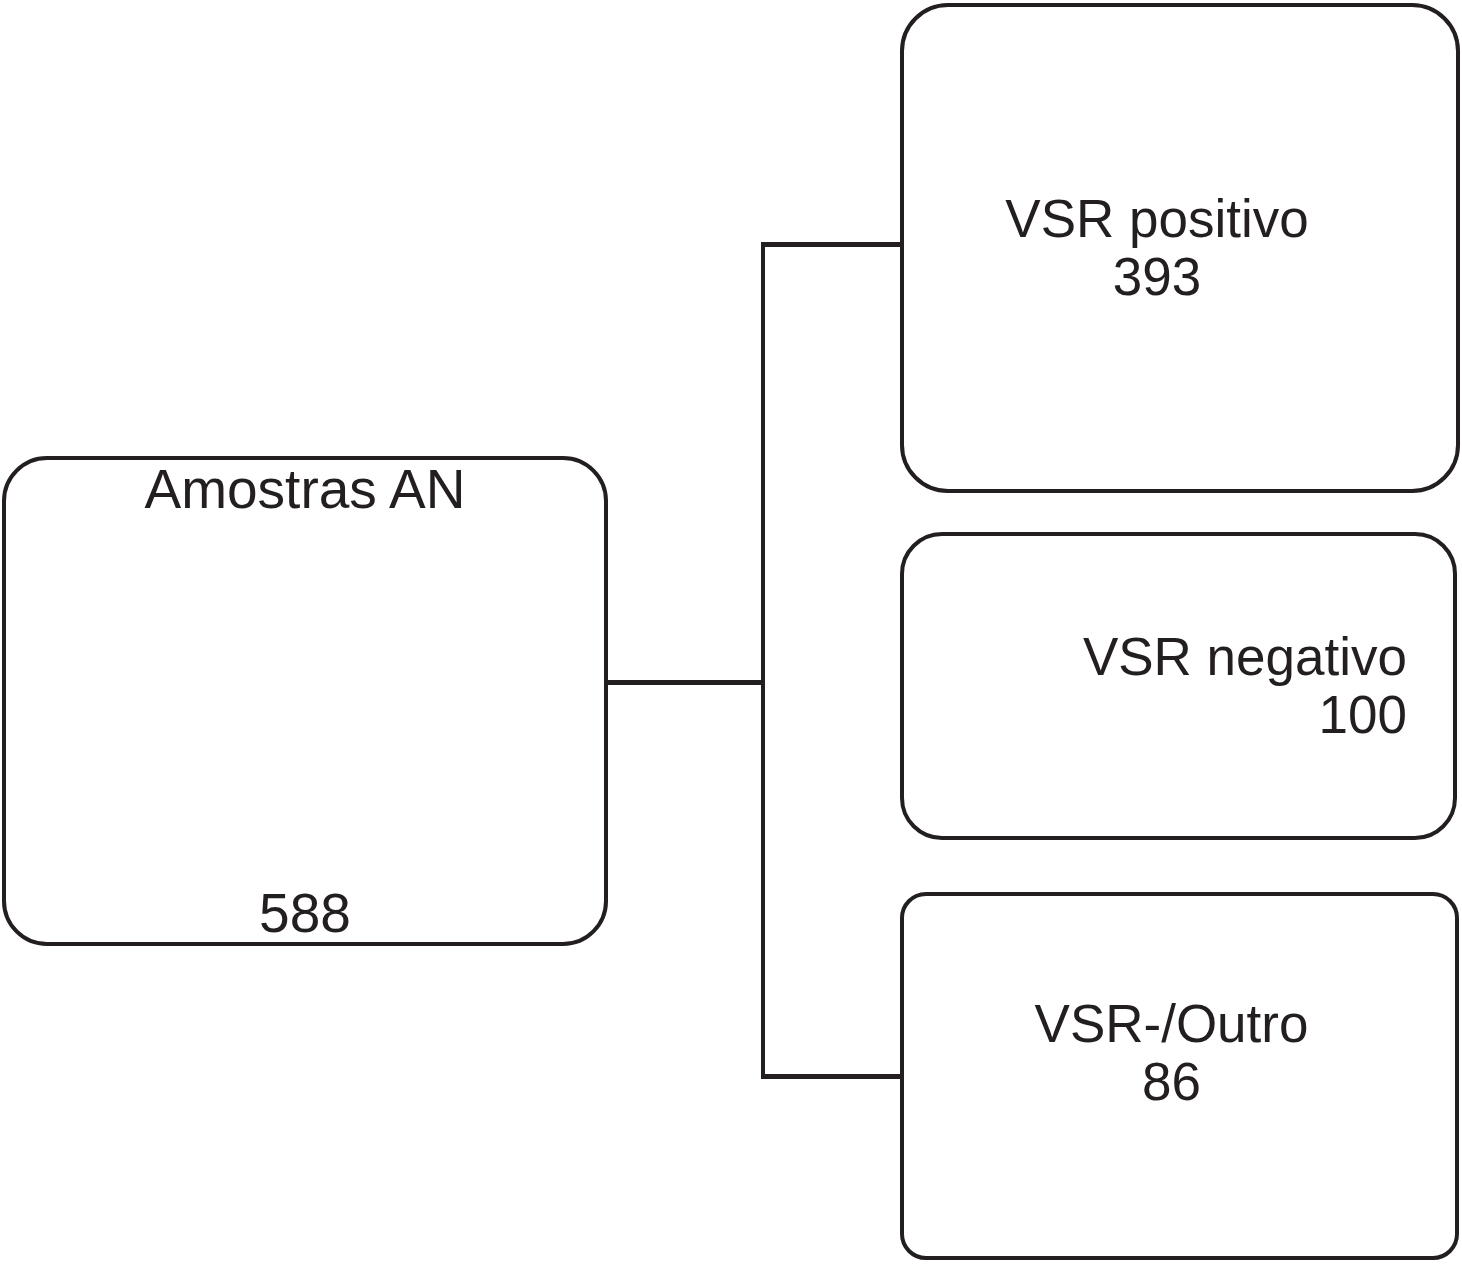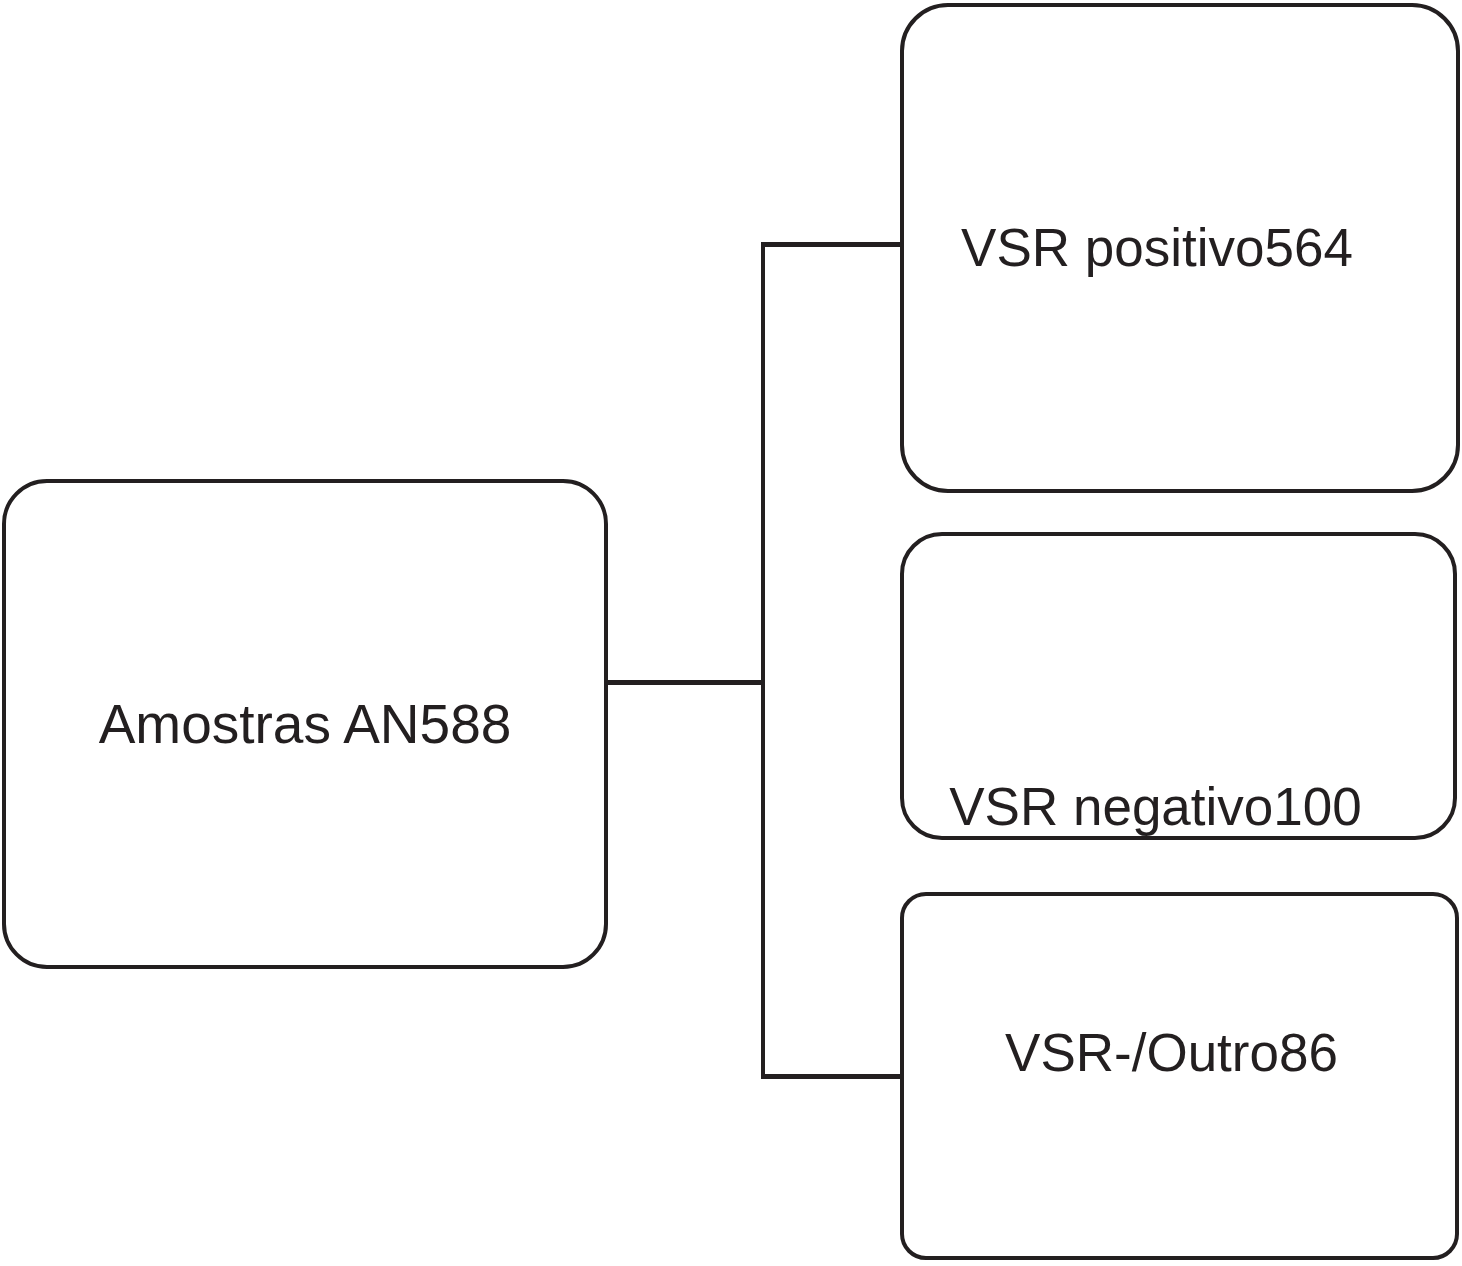--- a/index.html
+++ b/index.html
@@ -15,31 +15,33 @@
     font-family: "Liberation Sans", sans-serif;
     color: var(--text, #231f20);
     overflow: hidden;
   }
   .box {
     position: absolute;
     box-sizing: border-box;
     border: 4px solid var(--line, #231f20);
     background: var(--bg, #ffffff);
     display: flex;
+    flex-direction: column;
     align-items: center;
     justify-content: center;
     text-align: center;
     font-size: 53px;
     line-height: 58px;
   }
   .box-root {
-    left: 2px; top: 479px;
+    left: 2px; top: 456px;
     width: 606px; height: 490px;
     border-radius: 45px;
     font-size: 55px;
+    justify-content: space-between;
   }
   .box-positivo {
     left: 900px; top: 3px;
     width: 560px; height: 490px;
     border-radius: 48px;
     padding-right: 46px;
   }
   .box-negativo {
     left: 900px; top: 532px;
     width: 557px; height: 308px;
@@ -68,21 +70,21 @@
 
 <div class="canvas">
 
   <div class="box box-root">
     <div>Amostras AN</div>
     <div>588</div>
   </div>
 
   <div class="box box-positivo">
     <div>VSR positivo</div>
-    <div>564</div>
+    <div>393</div>
   </div>
 
   <div class="box box-negativo">
     <div>VSR negativo</div>
     <div>100</div>
   </div>
 
   <div class="box box-outro">
     <div>VSR-/Outro</div>
     <div>86</div>

